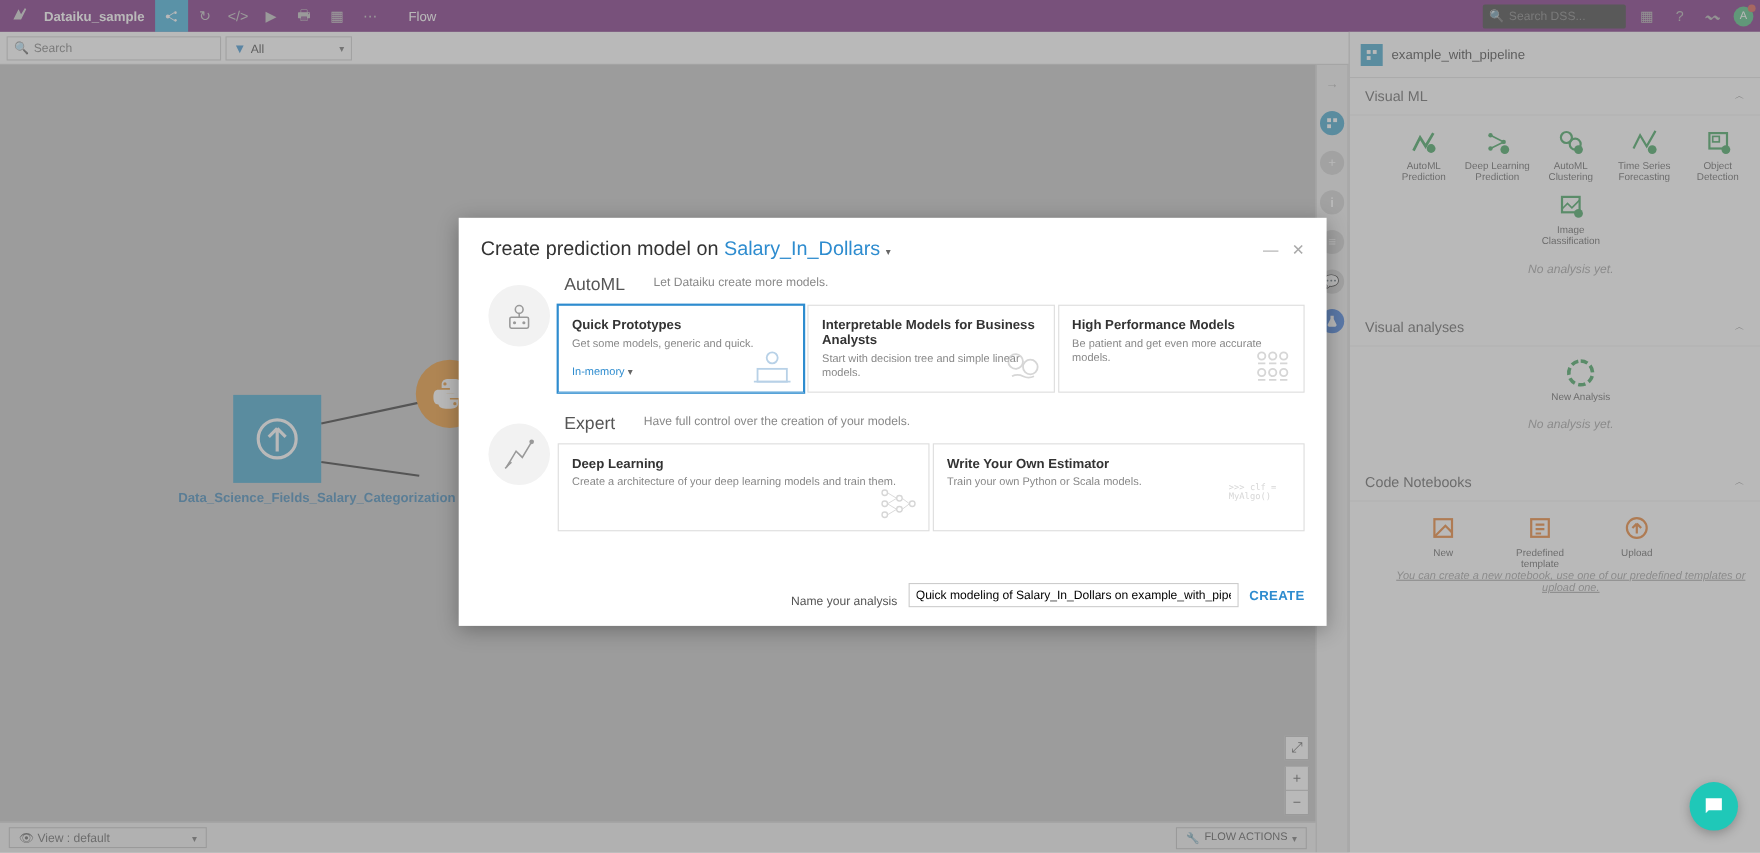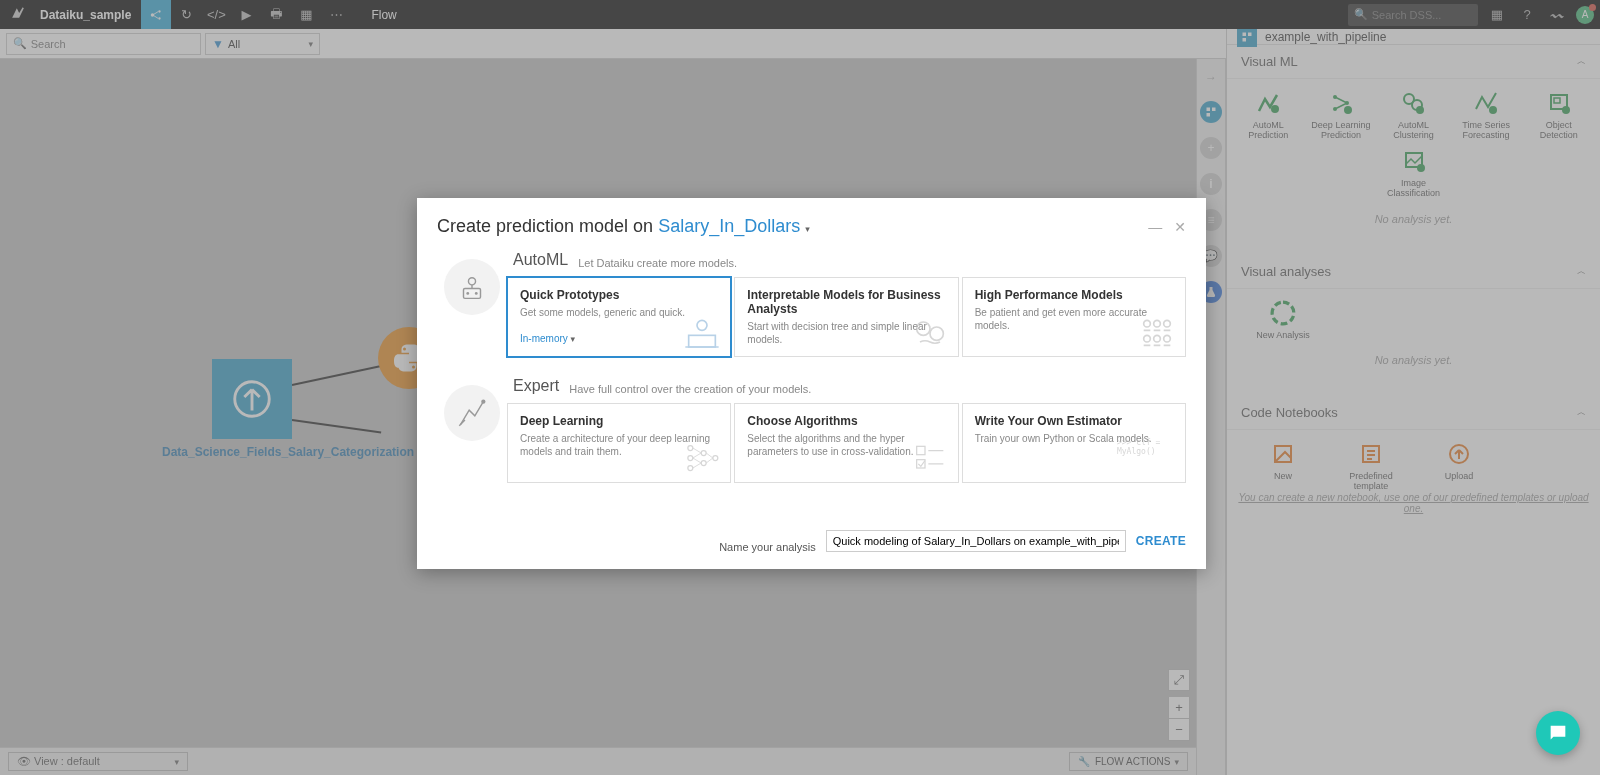--- a/index.html
+++ b/index.html
@@ -1,19 +1,19 @@
 <!DOCTYPE html>
 <html><head>
 <meta charset="utf-8">
 <style>
 * { box-sizing: border-box; margin: 0; padding: 0; font-family: -apple-system, BlinkMacSystemFont, "Segoe UI", Helvetica, Arial, sans-serif; }
 html, body { width: 1600px; height: 775px; overflow: hidden; background: #bfbfbf; }
 
 
-.topbar { height: 29px; background: #000000; display: flex; align-items: center; color: #fff; position: relative; }
+.topbar { height: 29px; background: #701a75; display: flex; align-items: center; color: #fff; position: relative; }
 .topbar .bird { width: 24px; text-align:center; font-size:14px; color:#ccc; margin-left:6px;}
 .topbar .proj { font-size:12px; font-weight:600; color:#fff; padding:0 10px; }
 .topbar .tbtn { width: 30px; height: 29px; display:flex; align-items:center; justify-content:center; color:#bbb; font-size:13px;}
 .topbar .tbtn.active { background:#2ea8d8; color:#fff; }
 .topbar .tlabel { font-size:12px; color:#fff; margin-left:20px; font-weight:400;}
 .topbar .right { position:absolute; right:6px; top:0; height:29px; display:flex; align-items:center; gap:8px; }
 .search-dss { background:#2a2a2a; height:22px; width:130px; border-radius:2px; display:flex; align-items:center; padding:0 6px; color:#888; font-size:11px; }
 .search-dss input { background:transparent; border:none; outline:none; color:#ccc; font-size:11px; margin-left:4px; width:100%; }
 .topbar .ricon { width:22px; height:22px; display:flex; align-items:center; justify-content:center; color:#aaa; font-size:13px; }
 .avatar { width:18px; height:18px; border-radius:50%; background:#3cb371; color:#fff; font-size:10px; display:flex; align-items:center; justify-content:center; position:relative;}
@@ -48,24 +48,24 @@
 .edge.e2 { left:292px; top:360px; width:90px; transform:rotate(8deg); transform-origin:left center; }
 
 
 .rail { position:absolute; top:59px; right:374px; width:30px; background:#eee; height:calc(100% - 59px); border-left:1px solid #ccc; border-right:1px solid #ccc; display:flex; flex-direction:column; align-items:center; padding-top:6px; gap:14px; }
 .rail .rbtn { width:22px; height:22px; border-radius:50%; display:flex; align-items:center; justify-content:center; font-size:12px; color:#888; }
 .rail .rbtn.blue { background:#2e6fd8; color:#fff; }
 .rail .rbtn.fill { background:#ccc; }
 
 
 .panel { position:absolute; top:29px; right:0; width:374px; bottom:0; background:#fff; border-left:1px solid #ccc; overflow:hidden; }
-.panel-hdr { height:16px; border-bottom:1px solid #e0e0e0; display:flex; align-items:center; padding:0 10px; font-size:12px; color:#333; }
+.panel-hdr { height:42px; border-bottom:1px solid #e0e0e0; display:flex; align-items:center; padding:0 10px; font-size:12px; color:#333; }
 .panel-hdr .picon { width:20px; height:20px; background:#2e9bc6; margin-right:8px; display:flex; align-items:center; justify-content:center; }
 .section-hdr { height:34px; display:flex; align-items:center; justify-content:space-between; padding:0 14px; font-size:13px; color:#555; border-bottom:1px solid #eee; cursor:pointer; }
-.section-body { padding:10px 8px 16px; }
+.section-body { padding:10px 8px 16px;margin-left:29px; }
 .tile-row { display:flex; flex-wrap:wrap; gap:6px; justify-content:space-around; }
 .tile { width:60px; text-align:center; cursor:pointer; }
 .tile .ticon { width:28px; height:28px; margin:0 auto 4px; display:flex; align-items:center; justify-content:center; }
 .tile .tlbl { font-size:9px; color:#555; line-height:1.1; }
 .msg { color:#999; font-size:11px; text-align:center; padding:14px 0; font-style:italic; }
 .msg.sub { font-size:10px; padding-top:0;text-decoration:underline; }
 .orange svg { fill:#e8771e; }
 .green svg { fill:#2e9b4f; }
 
 
@@ -82,21 +82,21 @@
 .modal { position:absolute; left:417px; top:198px; width:789px; background:#fff; box-shadow:0 4px 18px rgba(0,0,0,0.3); }
 .modal-hdr { padding:18px 20px 14px; display:flex; align-items:center; justify-content:space-between; }
 .modal-title { font-size:18px; color:#333; font-weight:400; }
 .modal-title .link { color:#2e8ccf; cursor:pointer; }
 .modal-x { color:#aaa; font-size:14px; display:flex; gap:12px; }
 .modal-body { padding:0 20px 14px; }
 .mrow { display:flex; align-items:flex-start; margin-bottom:20px; }
 .mleft { width:70px; display:flex; flex-direction:column; align-items:center; }
 .mleft .circ { width:56px; height:56px; border-radius:50%; background:#f2f2f2; display:flex; align-items:center; justify-content:center; margin-top:8px; }
 .mright { flex:1; }
-.mhdr { display:flex; align-items:flex-end; gap:10px; margin-bottom:8px; margin-left:6px; }
+.mhdr { display:flex; align-items:flex-start; gap:26px; margin-bottom:8px; margin-left:6px; }
 .mhdr .big { font-size:16px; color:#555; }
 .mhdr .small { font-size:11px; color:#888; }
 .cards { display:flex; gap:3px; }
 .card { flex:1; border:1px solid #ddd; padding:10px 12px; position:relative; min-height:80px; cursor:pointer; }
 .card.sel { border:1px solid #2e8ccf; box-shadow:0 0 0 1px #2e8ccf; }
 .card .ct { font-size:12px; font-weight:700; color:#333; margin-bottom:4px; }
 .card .cd { font-size:10px; color:#888; line-height:1.3; }
 .card .mem { font-size:10px; color:#2e8ccf; margin-top:14px; cursor:pointer; }
 .card .cicon { position:absolute; right:8px; bottom:8px; width:40px; height:36px; opacity:0.6; }
 .modal-ftr { padding:12px 20px 16px; display:flex; align-items:center; justify-content:flex-end; gap:10px; }
@@ -293,21 +293,21 @@
         </div>
     </div>
     <div class="msg">No analysis yet.</div>
   </div>
 
   <div class="section-hdr">
     <span>Visual analyses</span>
     <span class="caret">︿</span>
   </div>
   <div class="section-body">
-    <div class="tile-row" style="justify-content:flex-start; padding-left:18px;">
+    <div class="tile-row" style="justify-content:center; padding-left:18px;">
       <div class="tile green">
           <div class="ticon">
             <svg viewBox="0 0 24 24" width="26" height="26">
               <path d="M12 2 A10 10 0 1 1 11.9 2 Z" fill="none" stroke="#2e9b4f" stroke-width="3" stroke-dasharray="6 3"></path>
             </svg>
           </div>
           <div class="tlbl">New Analysis</div>
         </div>
     </div>
     <div class="msg">No analysis yet.</div>
@@ -460,30 +460,20 @@
                   <circle cx="10" cy="12" r="3" fill="none" stroke="#bbb" stroke-width="1.5"></circle>
                   <circle cx="10" cy="24" r="3" fill="none" stroke="#bbb" stroke-width="1.5"></circle>
                   <circle cx="10" cy="36" r="3" fill="none" stroke="#bbb" stroke-width="1.5"></circle>
                   <circle cx="26" cy="18" r="3" fill="none" stroke="#bbb" stroke-width="1.5"></circle>
                   <circle cx="26" cy="30" r="3" fill="none" stroke="#bbb" stroke-width="1.5"></circle>
                   <circle cx="40" cy="24" r="3" fill="none" stroke="#bbb" stroke-width="1.5"></circle>
                   <path d="M13 12L23 18M13 24L23 18M13 24L23 30M13 36L23 30M29 18L37 24M29 30L37 24" stroke="#bbb" stroke-width="1"></path>
                 </svg></div>
           </div>
           <div class="card">
-            <div class="ct">Choose Algorithms</div>
-            <div class="cd">Select the algorithms and the hyper parameters to use in cross-validation.</div>
-            <div class="cicon"><svg viewBox="0 0 48 48">
-                  <rect x="8" y="10" width="10" height="10" fill="none" stroke="#bbb" stroke-width="1.5"></rect>
-                  <rect x="8" y="26" width="10" height="10" fill="none" stroke="#bbb" stroke-width="1.5"></rect>
-                  <path d="M10 31l3 3 5-7" stroke="#bbb" stroke-width="1.5" fill="none"></path>
-                  <path d="M22 15h18M22 31h18" stroke="#bbb" stroke-width="1.5"></path>
-                </svg></div>
-          </div>
-          <div class="card">
             <div class="ct">Write Your Own Estimator</div>
             <div class="cd">Train your own Python or Scala models.</div>
             <div class="cicon" style="font-family:monospace; font-size:8px; color:#bbb; text-align:left; width:60px;">&gt;&gt;&gt; clf =<br>MyAlgo()</div>
           </div>
         </div>
       </div>
     </div>
   </div>
   <div class="modal-ftr">
     <span class="lbl">Name your analysis</span>

